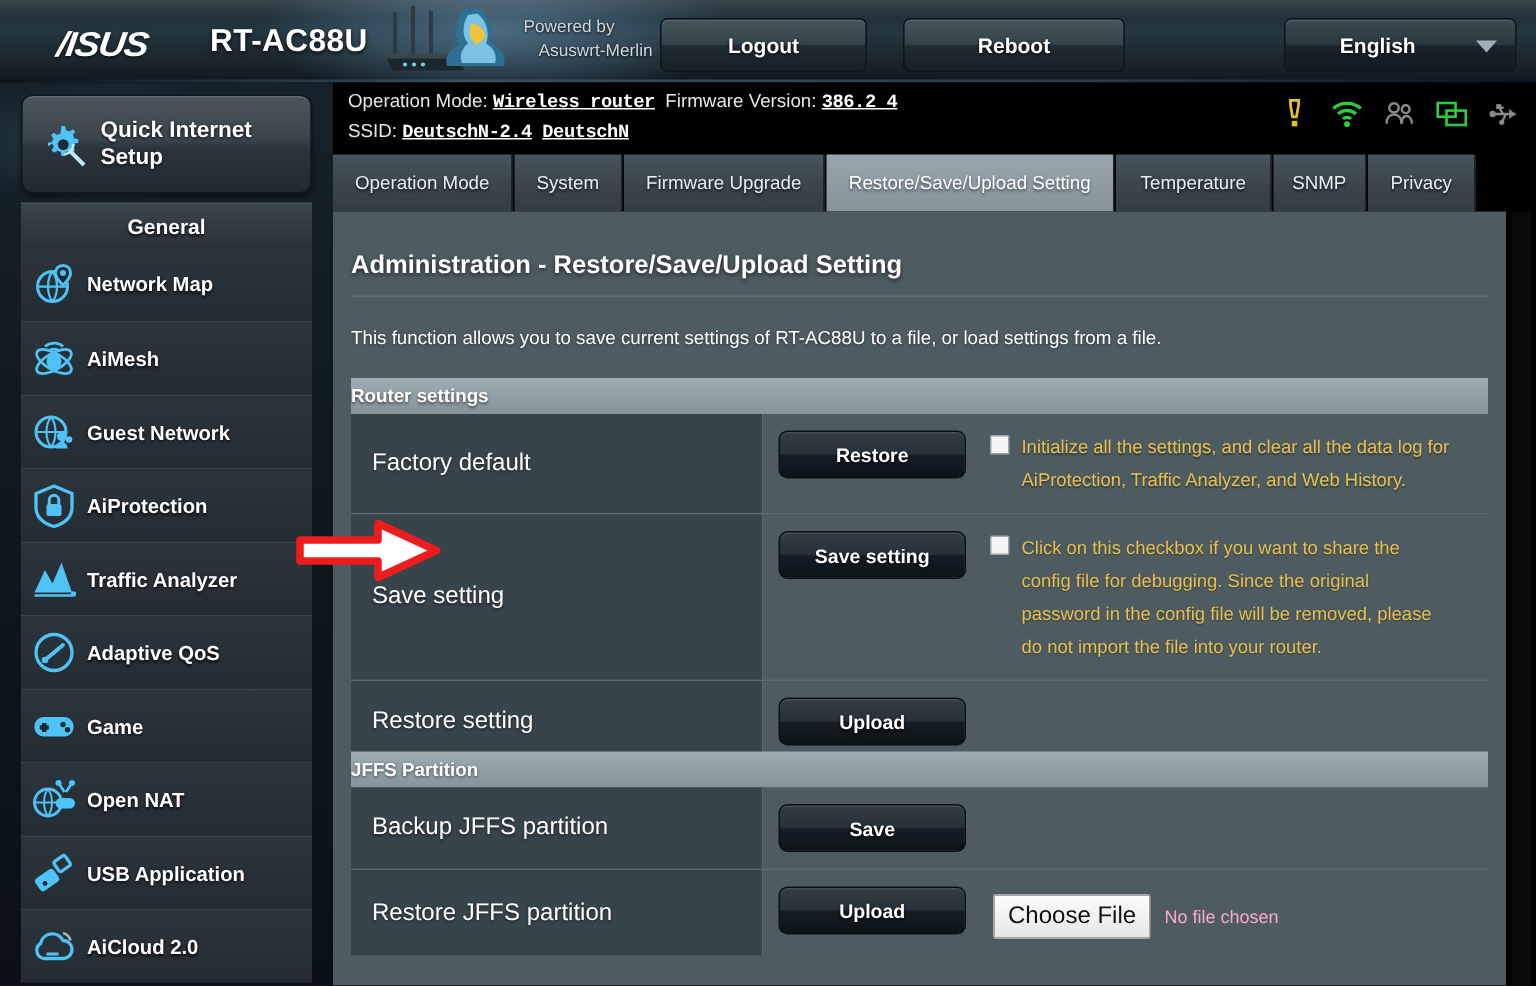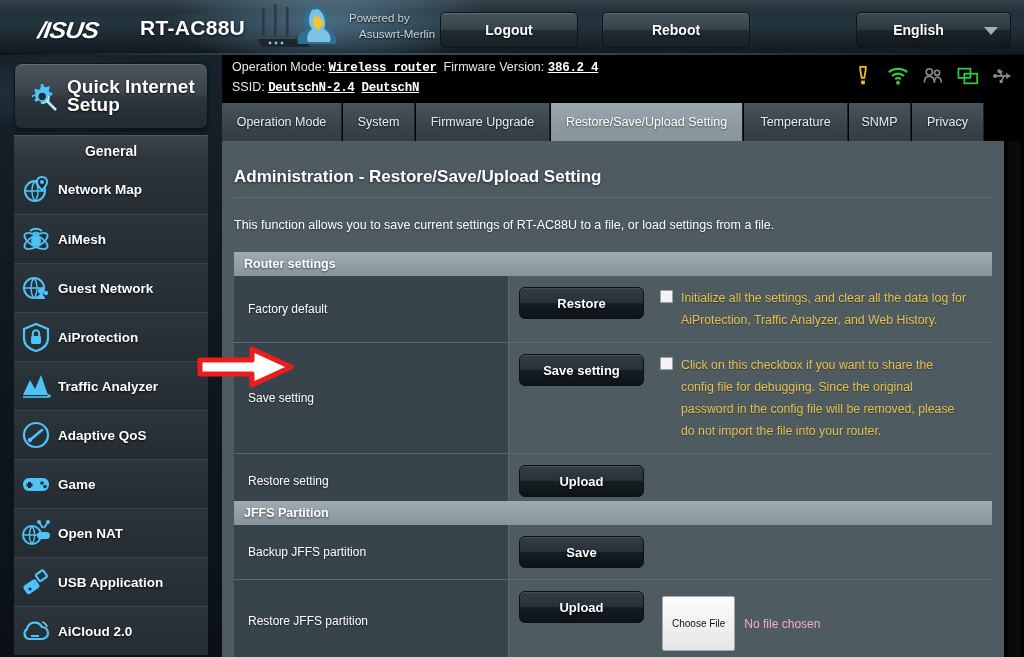--- a/index.html
+++ b/index.html
@@ -121,21 +121,21 @@
   .qis {
     position: absolute; left: 14px; top: 8px; width: 194px; height: 66px;
     border-radius: 8px;
     background: linear-gradient(180deg, #4b555c 0%, #3a444b 45%, #2b353c 55%, #222a30 100%);
     border: 1px solid #0f171d;
     box-shadow: inset 0 1px 0 rgba(255,255,255,.14), 0 2px 4px rgba(0,0,0,.5);
     cursor: pointer;
   }
   .qis-label {
     position: absolute; left: 52px; top: 14px; width: 135px;
-    color: #fff; font-size: 19px; font-weight: bold; line-height: 18px;
+    color: #fff; font-size: 15px; font-weight: bold; line-height: 18px;
     text-shadow: 0 1px 2px rgba(0,0,0,.9);
   }
   .qis-icon { position: absolute; left: 14px; top: 18px; }
 
   .menu-head {
     position: absolute; left: 14px; top: 80px; width: 194px; height: 30px;
     background: linear-gradient(180deg, #3a444b, #2a333a);
     border-top: 1px solid #4a565e;
     display: flex; align-items: center; justify-content: center;
     color: #ffffff; font-size: 14px; font-weight: bold;
@@ -202,21 +202,20 @@
     text-shadow: 0 1px 2px rgba(0,0,0,.45);
   }
 
   .sect-head {
     position: absolute; left: 12px; width: 758px; height: 24px;
     background: linear-gradient(180deg, #9eabb2 0%, #8f9da5 55%, #879view5 100%);
     background: linear-gradient(180deg, #9eabb2 0%, #8f9da5 60%, #8794 9c 100%);
     background: linear-gradient(180deg, #9eabb2 0%, #8f9da5 60%, #87949c 100%);
     display: flex; align-items: center;
     color: #ffffff; font-size: 12.5px; font-weight: bold;
-    padding-left: 10px;
     text-shadow: 0 1px 2px rgba(0,0,0,.55);
   }
   #sect-router { top: 111px; }
   #sect-jffs { top: 360px; }
 
   .tbl { position: absolute; left: 12px; width: 758px; }
   #tbl-router { top: 135px; }
   #tbl-jffs { top: 384px; }
 
   .trow {
@@ -224,21 +223,21 @@
     border-bottom: 1px solid #5d6a70;
     background: #4e5c62;
   }
   .trow:last-child { border-bottom: none; }
   .tlabel {
     width: 275px; min-width: 275px;
     background: #38444b;
     border-right: 1px solid #5d6a70;
     display: flex; align-items: center;
     padding-left: 14px;
-    color: #ffffff; font-size: 12px;
+    color: #ffffff; font-size: 16px;
     text-shadow: 0 1px 2px rgba(0,0,0,.5);
   }
   .tcell { flex: 1; display: flex; align-items: flex-start; padding: 11px 0 11px 10px; }
 
   .abtn {
     width: 125px; min-width: 125px; height: 32px;
     border-radius: 6px;
     background: linear-gradient(180deg, #323d45 0%, #27313a 48%, #151d23 52%, #0d1418 100%);
     border: 1px solid #0a1014;
     color: #ffffff; font-size: 13px; font-weight: bold;
@@ -256,21 +255,21 @@
   .hint-text {
     margin-left: 8px; color: #e8c14e; font-size: 12.3px; line-height: 22px;
     text-shadow: 0 1px 1px rgba(0,0,0,.4);
   }
   .hint-text .ln { display: block; }
 
   .filepick { display: flex; align-items: center; margin-left: 18px; margin-top: 5px; }
   .choose-file {
     background: linear-gradient(180deg, #fcfcfc, #e6e6e6);
     border: 1px solid #a8a8a8; border-radius: 2px;
-    color: #111; font-size: 10px; padding: 21px 9px; cursor: pointer;
+    color: #111; font-size: 16px; padding: 5px 9px; cursor: pointer;
   }
   .no-file { margin-left: 9px; color: #f9a8d4; font-size: 12px; }
 
   
   .arrow-ann { position: absolute; left: 196px; top: 345px; z-index: 30; }
 
   .edge-right {
     position: absolute; left: 1004px; top: 141px; width: 20px; height: 516px;
     background: #000;
   }

